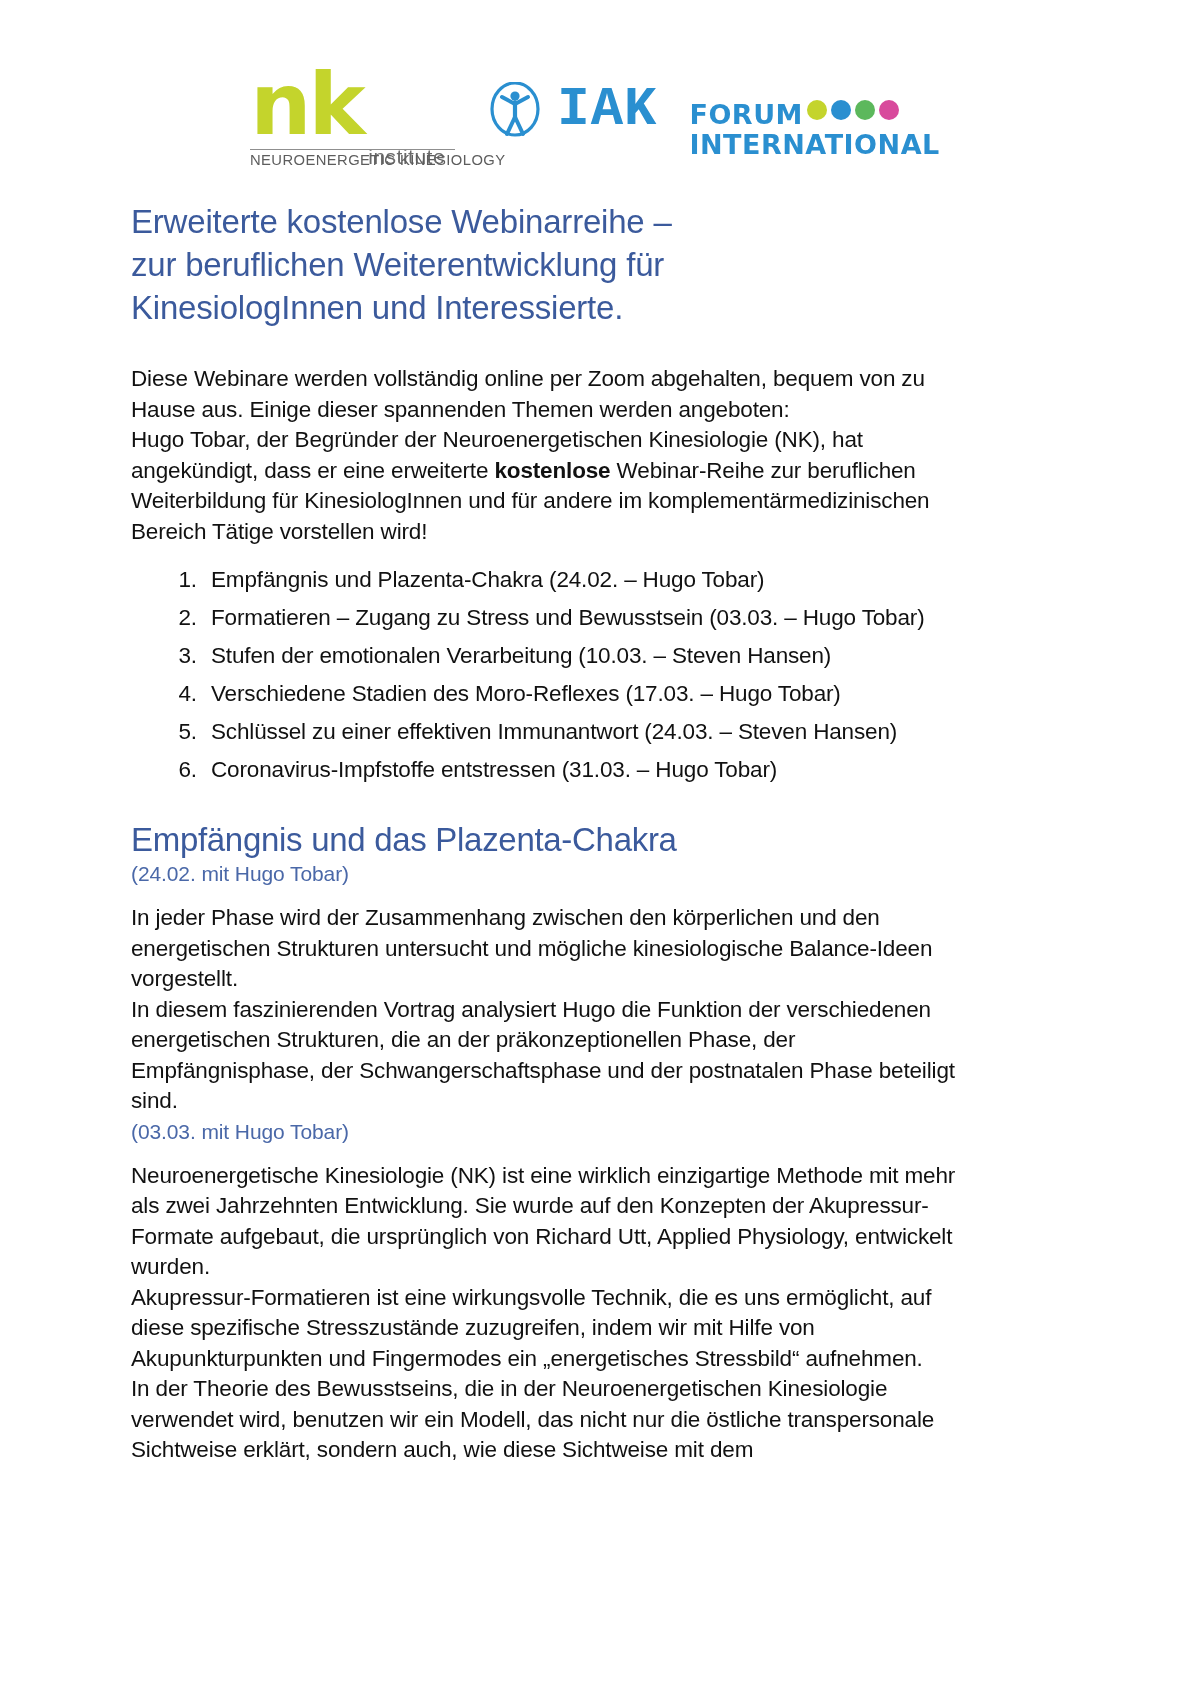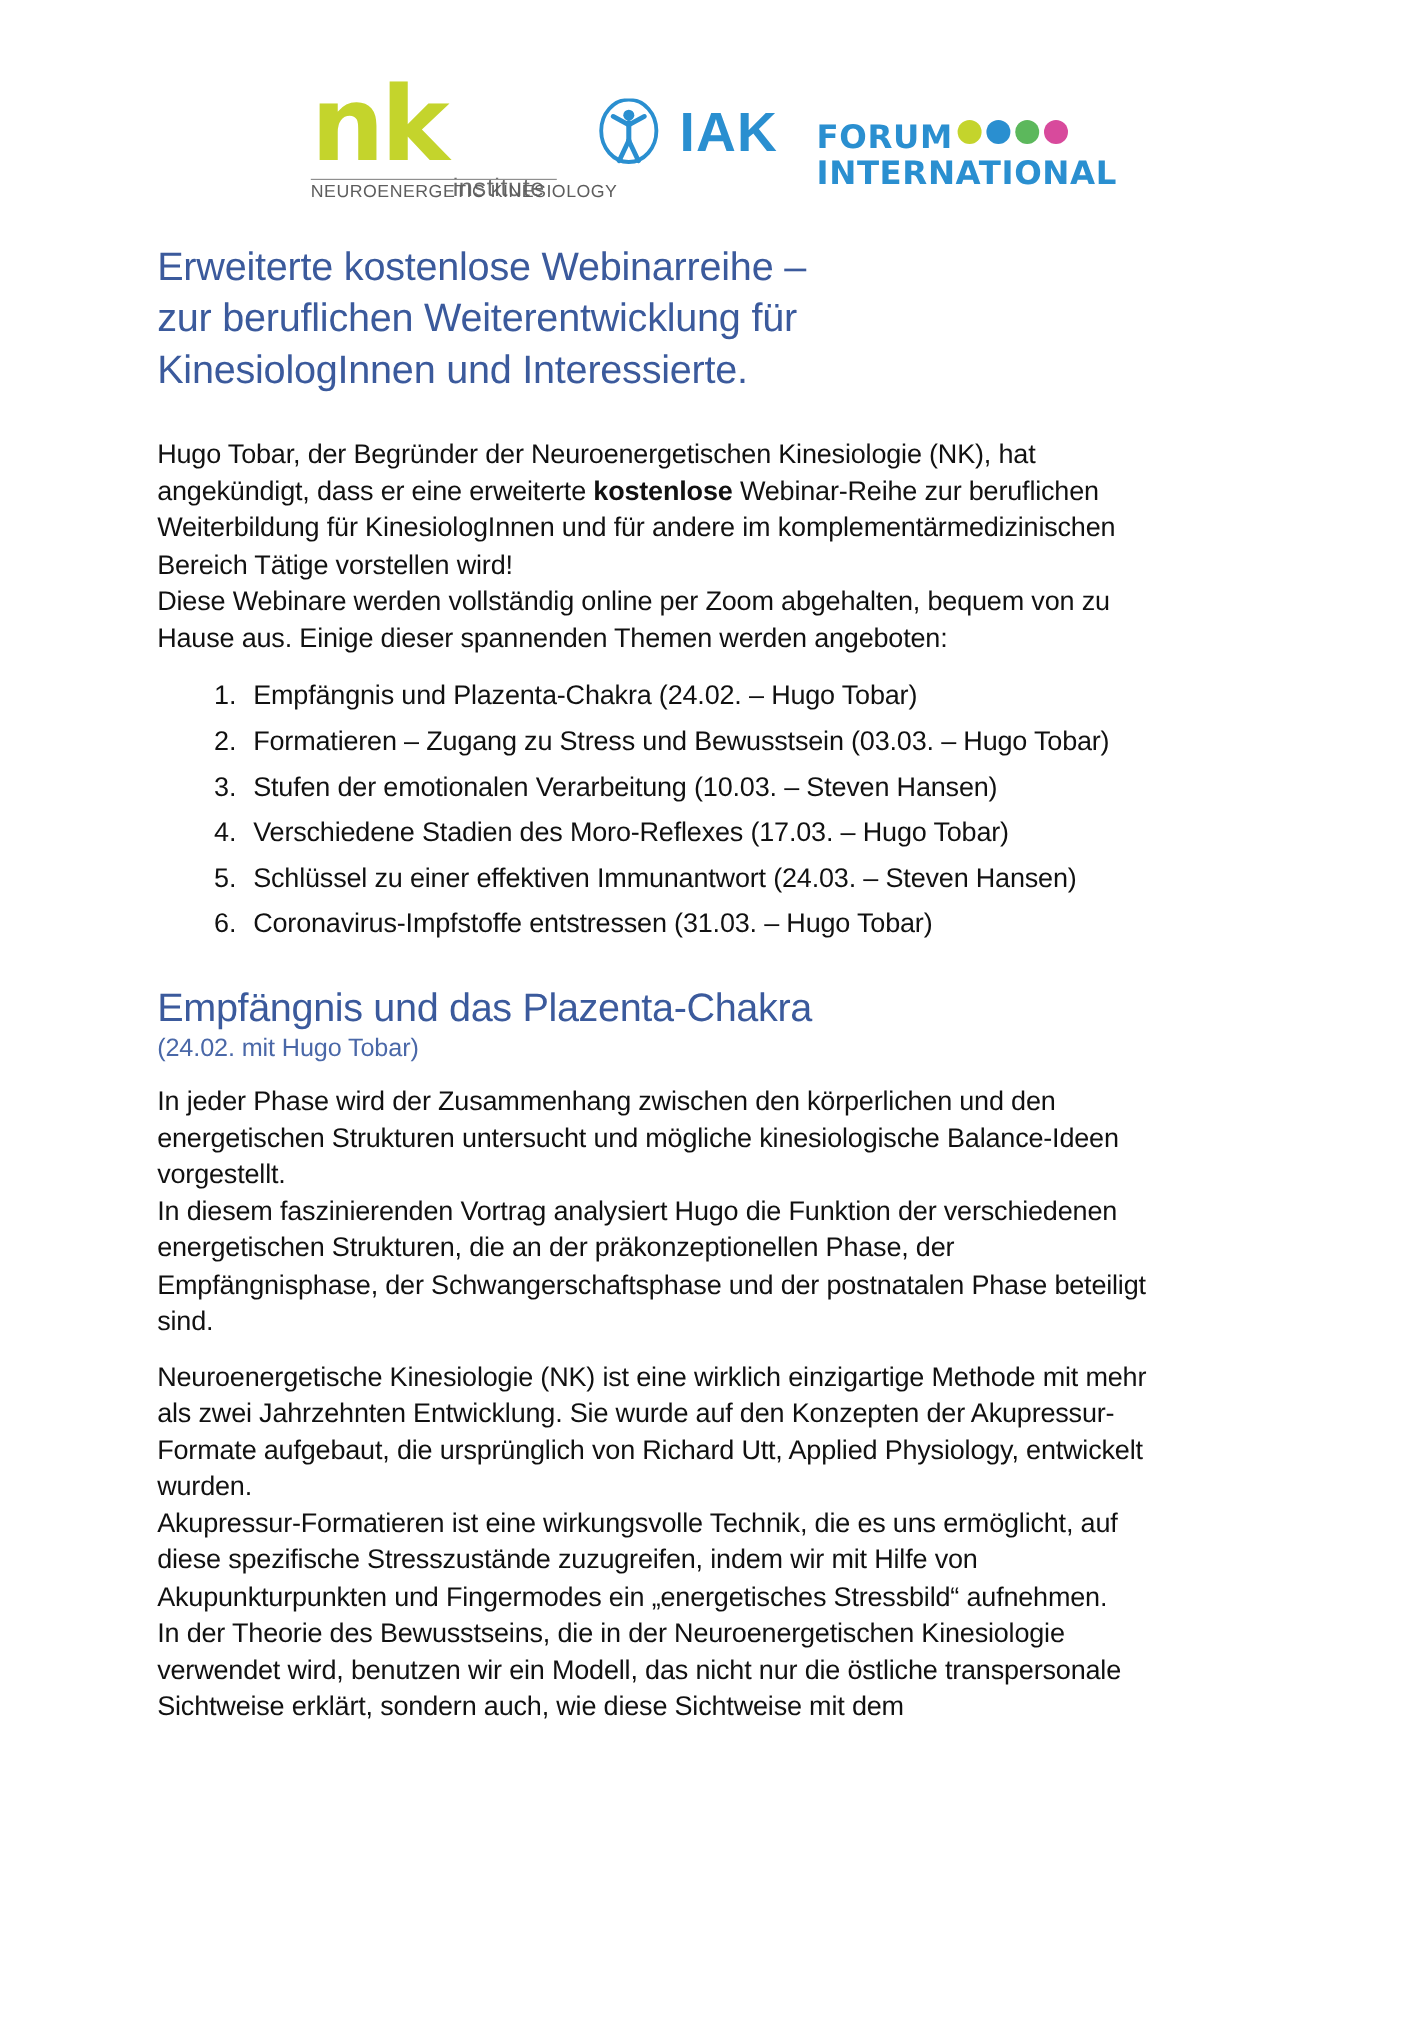--- a/index.html
+++ b/index.html
@@ -91,23 +91,23 @@
     gap: 14px;
     height: 105px;
     padding-bottom: 8px;
   }
   .iak-person {
     width: 56px;
     height: 56px;
     position: relative;
   }
   .iak-word {
-    font-family: Liberation Sans, sans-serif;
+    font-family: Liberation Mono, monospace;
     font-weight: bold;
-    font-size: 46px;
+    font-size: 54px;
     line-height: 54px;
     color: #2a8fd0;
     letter-spacing: 1px;
     text-align: right;
   }
 
   
   .forum-block {
     position: relative;
     padding-bottom: 10px;
@@ -248,39 +248,40 @@
   <div class="doc">
 
     <h1 class="title">
       <span>Erweiterte kostenlose Webinarreihe –</span>
       <span>zur beruflichen Weiterentwicklung für</span>
       <span>KinesiologInnen und Interessierte.</span>
     </h1>
 
     <div class="gap-intro"></div>
 
+    <p class="body">Diese Webinare werden vollständig online per Zoom abgehalten, bequem von zu Hause aus. Einige dieser spannenden Themen werden angeboten:</p>
     <p class="body"><span>Hugo Tobar, der Begründer der Neuroenergetischen Kinesiologie (NK), hat angekündigt, dass er eine erweiterte </span><b>kostenlose</b><span> Webinar-Reihe zur beruflichen Weiterbildung für KinesiologInnen und für andere im komplementärmedizinischen Bereich Tätige vorstellen wird!</span></p>
-    <p class="body">Diese Webinare werden vollständig online per Zoom abgehalten, bequem von zu Hause aus. Einige dieser spannenden Themen werden angeboten:</p>
 
     <ol class="topics">
       <li>Empfängnis und Plazenta-Chakra (24.02. – Hugo Tobar)</li>
       <li>Formatieren – Zugang zu Stress und Bewusstsein (03.03. – Hugo Tobar)</li>
       <li>Stufen der emotionalen Verarbeitung (10.03. – Steven Hansen)</li>
       <li>Verschiedene Stadien des Moro-Reflexes (17.03. – Hugo Tobar)</li>
       <li>Schlüssel zu einer effektiven Immunantwort (24.03. – Steven Hansen)</li>
       <li>Coronavirus-Impfstoffe entstressen (31.03. – Hugo Tobar)</li>
     </ol>
 
     <h2 class="section">Empfängnis und das Plazenta-Chakra</h2>
     <div class="section-sub">(24.02. mit Hugo Tobar)</div>
     <div class="section-body">
       <p class="body">In jeder Phase wird der Zusammenhang zwischen den körperlichen und den energetischen Strukturen untersucht und mögliche kinesiologische Balance-Ideen vorgestellt.</p>
       <p class="body">In diesem faszinierenden Vortrag analysiert Hugo die Funktion der verschiedenen energetischen Strukturen, die an der präkonzeptionellen Phase, der Empfängnisphase, der Schwangerschaftsphase und der postnatalen Phase beteiligt sind.</p>
     </div>
 
+    <div class="section-sub">(03.03. mit Hugo Tobar)</div>
     <div class="section-body">
       <p class="body">Neuroenergetische Kinesiologie (NK) ist eine wirklich einzigartige Methode mit mehr als zwei Jahrzehnten Entwicklung. Sie wurde auf den Konzepten der Akupressur-Formate aufgebaut, die ursprünglich von Richard Utt, Applied Physiology, entwickelt wurden.</p>
       <p class="body">Akupressur-Formatieren ist eine wirkungsvolle Technik, die es uns ermöglicht, auf diese spezifische Stresszustände zuzugreifen, indem wir mit Hilfe von Akupunkturpunkten und Fingermodes ein „energetisches Stressbild“ aufnehmen.</p>
       <p class="body">In der Theorie des Bewusstseins, die in der Neuroenergetischen Kinesiologie verwendet wird, benutzen wir ein Modell, das nicht nur die östliche transpersonale Sichtweise erklärt, sondern auch, wie diese Sichtweise mit dem</p>
     </div>
 
   </div>
 </div>
 
 </body></html>

